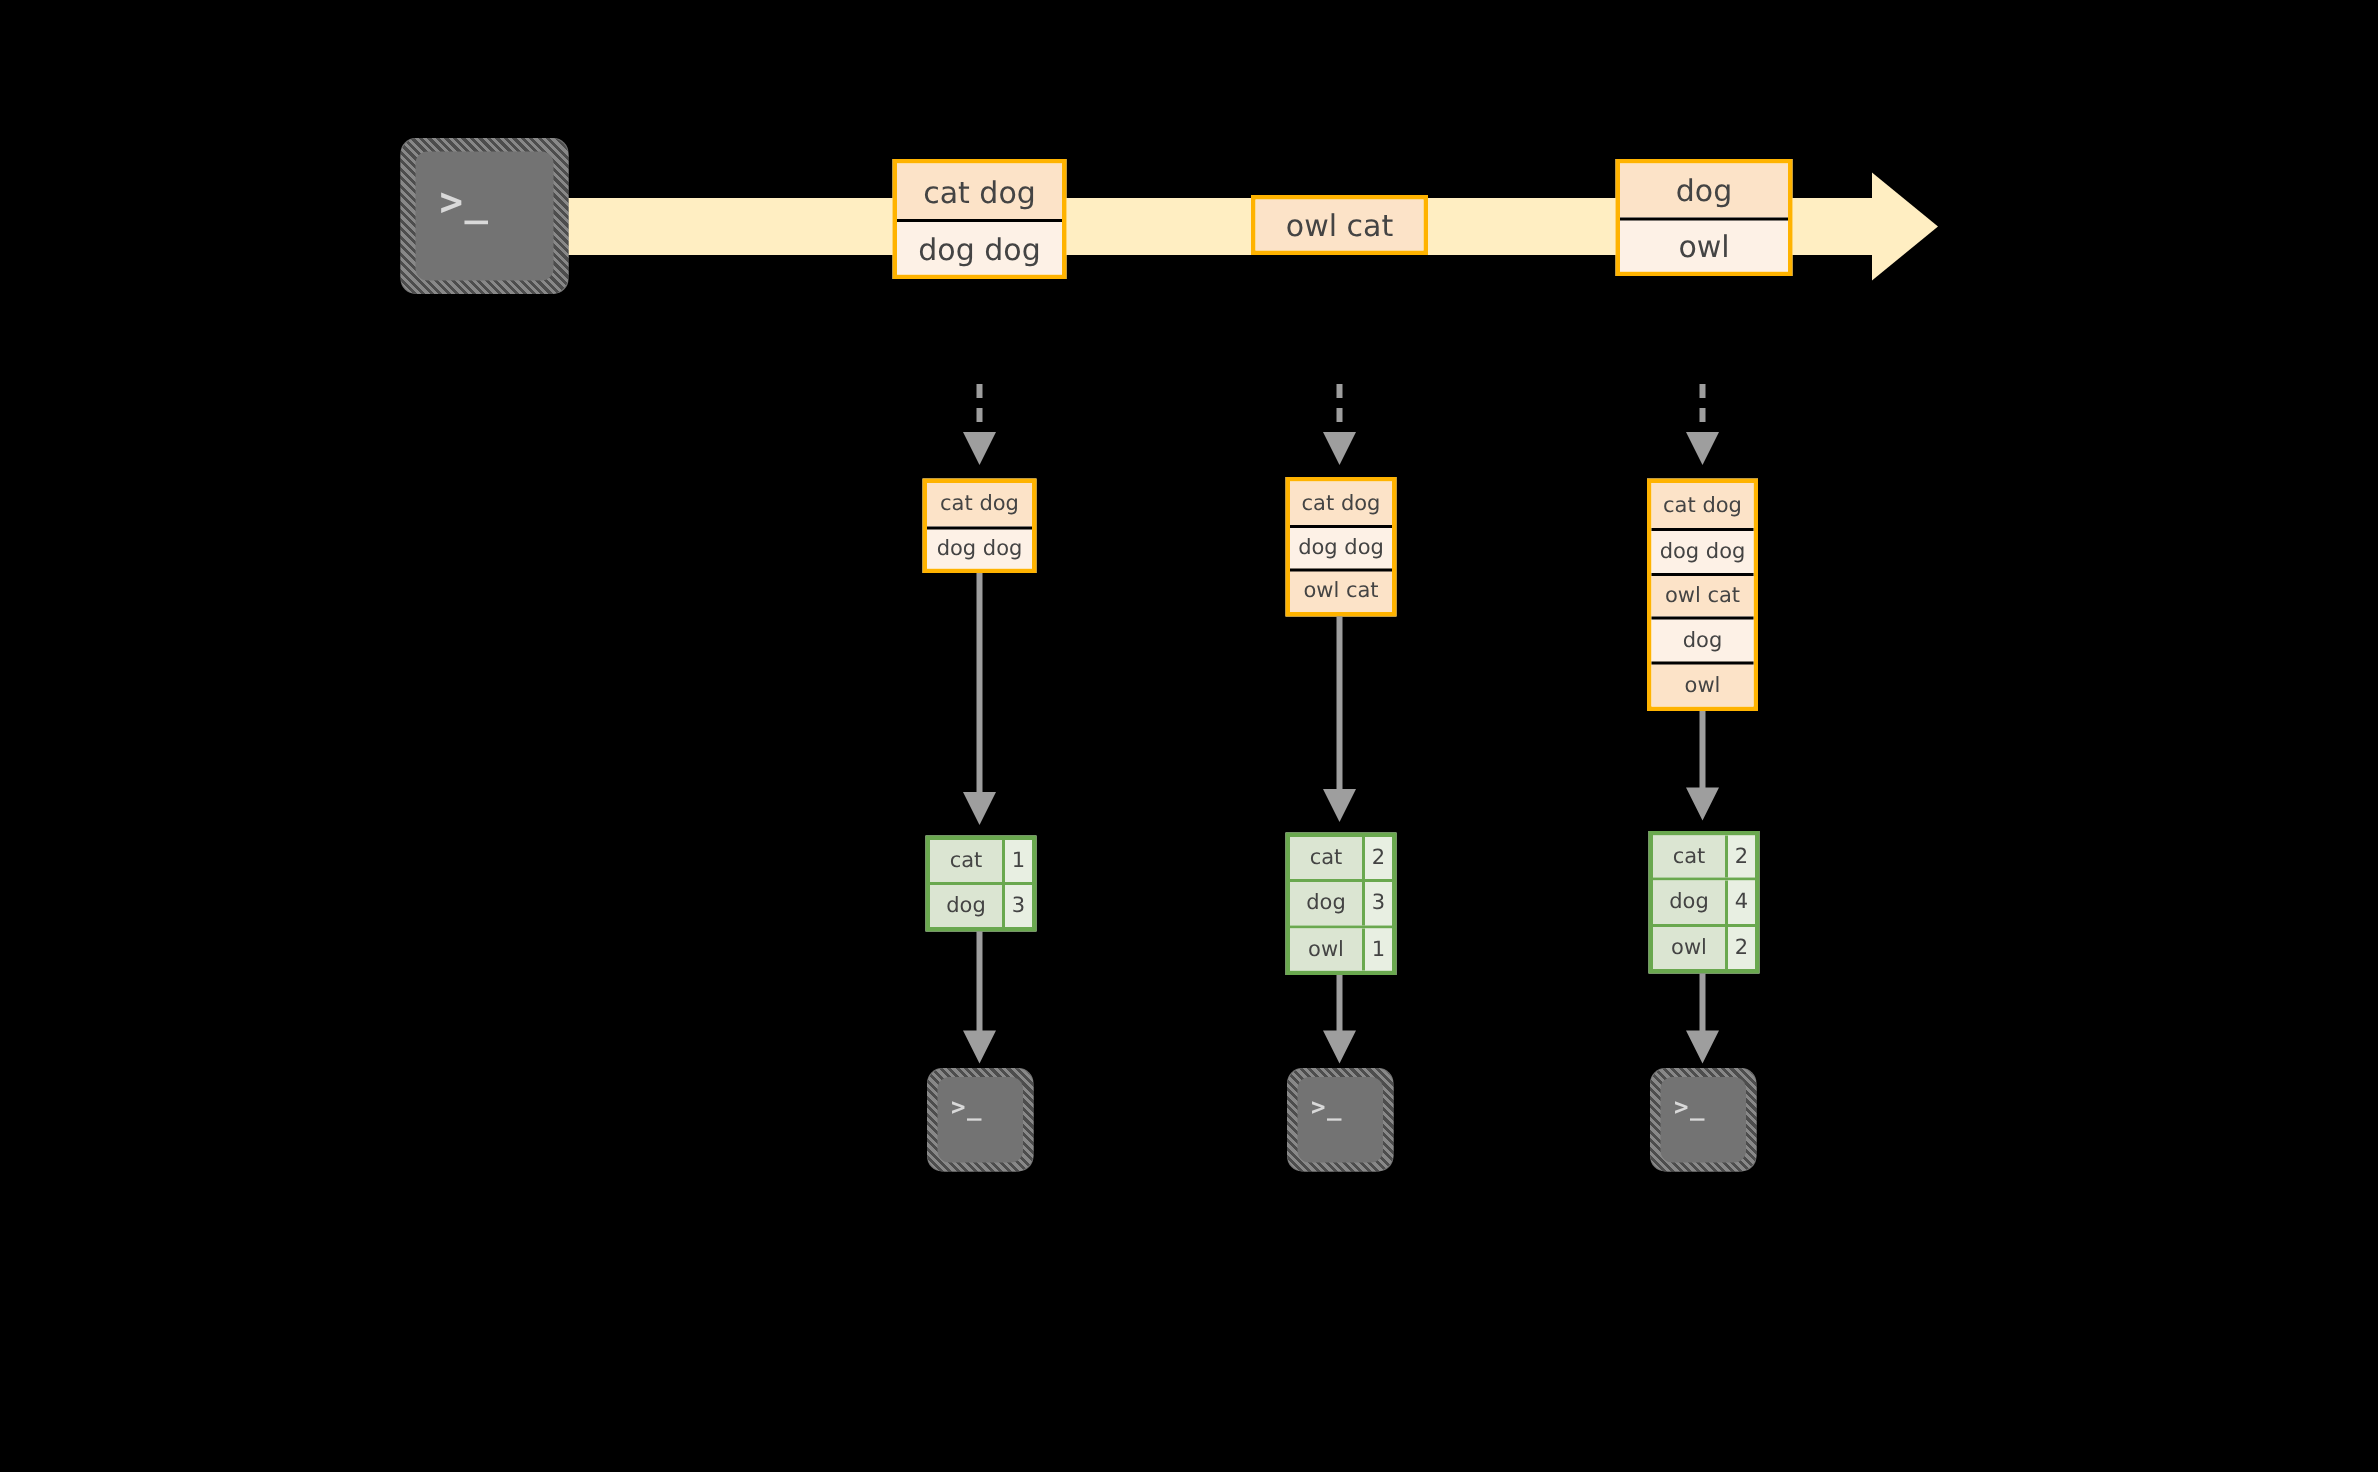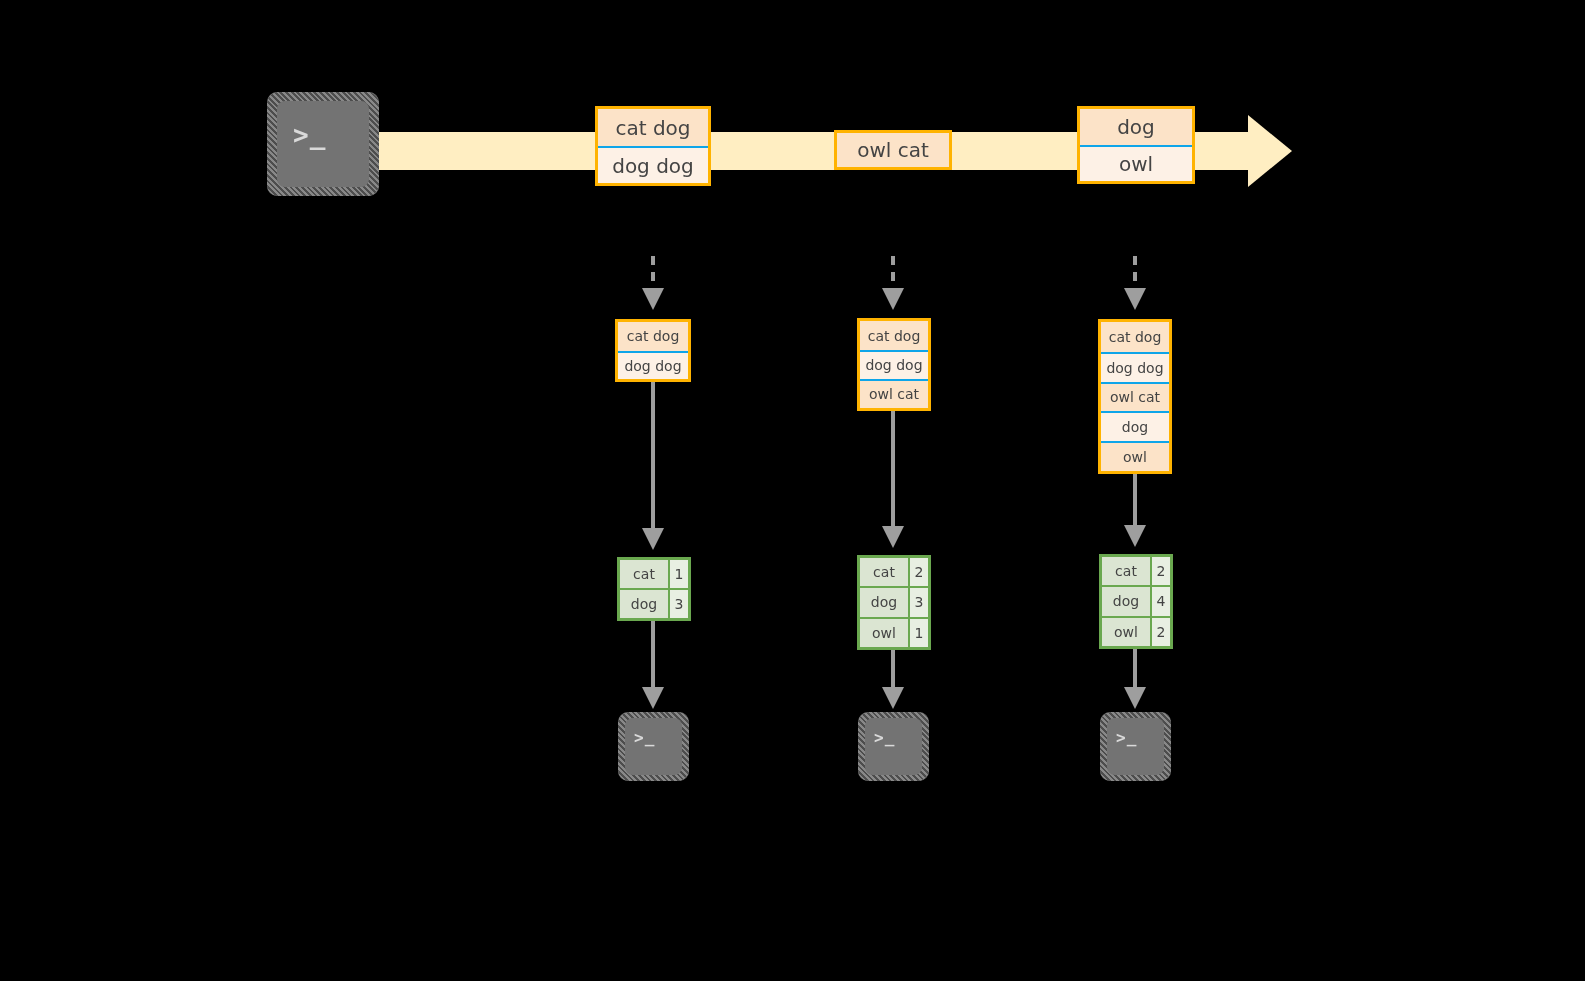--- a/index.html
+++ b/index.html
@@ -78,21 +78,21 @@
   .obox .row {
     box-sizing: border-box;
     display: flex;
     align-items: center;
     justify-content: center;
     color: #444444;
     white-space: nowrap;
   }
   .obox .row.dark  { background: #fce3c8; }
   .obox .row.light { background: #fdf1e6; }
-  .obox .row + .row { border-top: 2px solid #0ea5e9; }
+  .obox .row + .row { border-top: 2px solid #000000; }
 
   
   .gbox {
     position: absolute;
     box-sizing: border-box;
     border: 3px solid #6aa84f;
     background: #ffffff;
     display: flex;
     flex-direction: column;
   }

